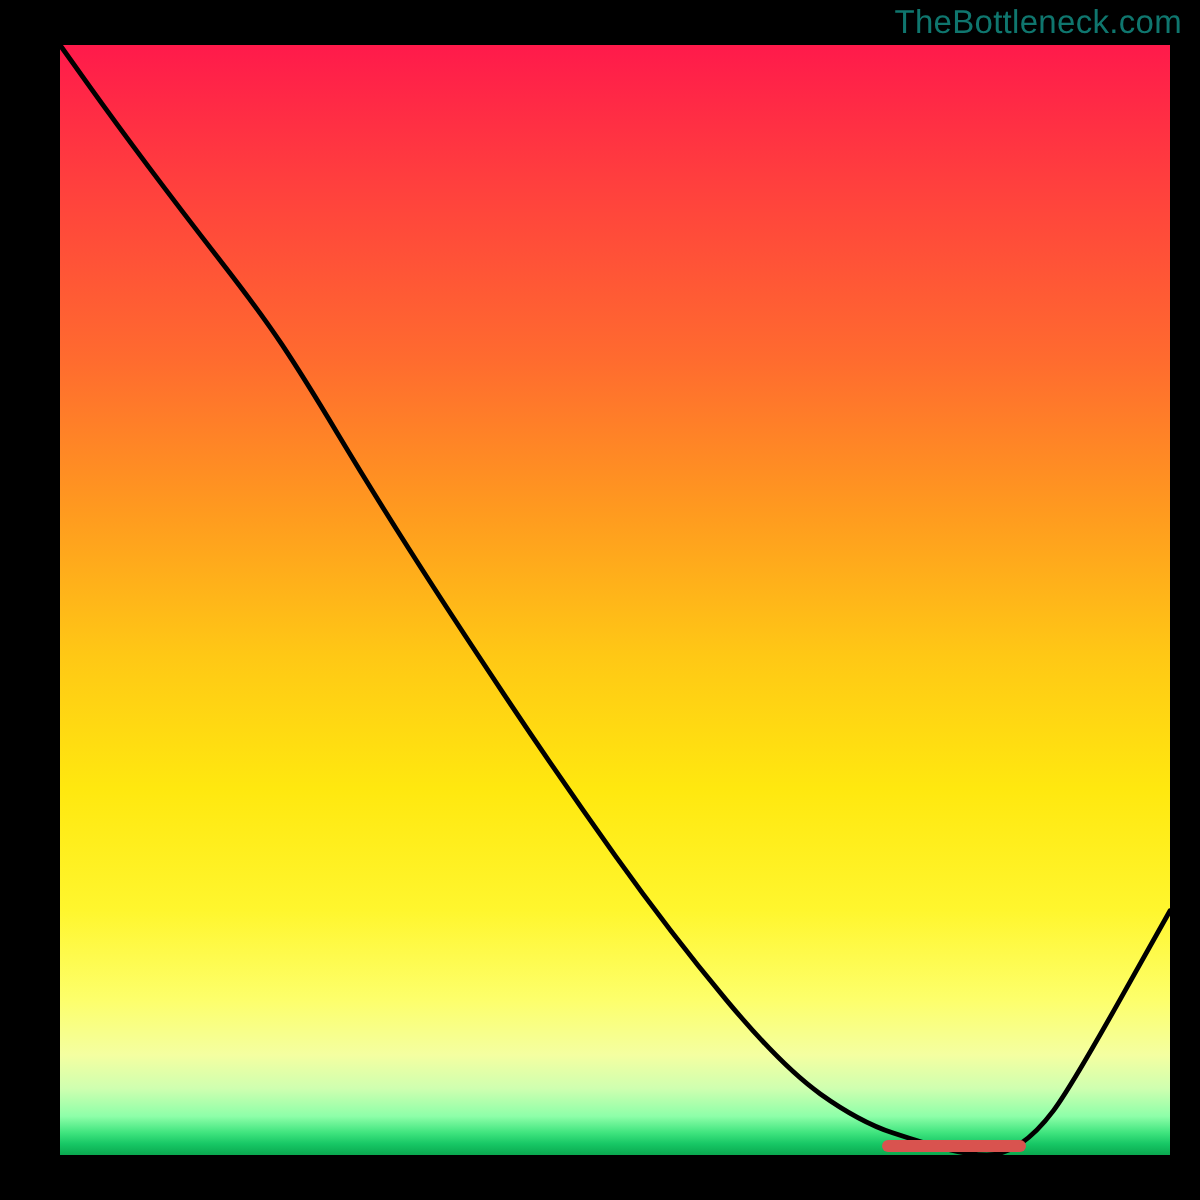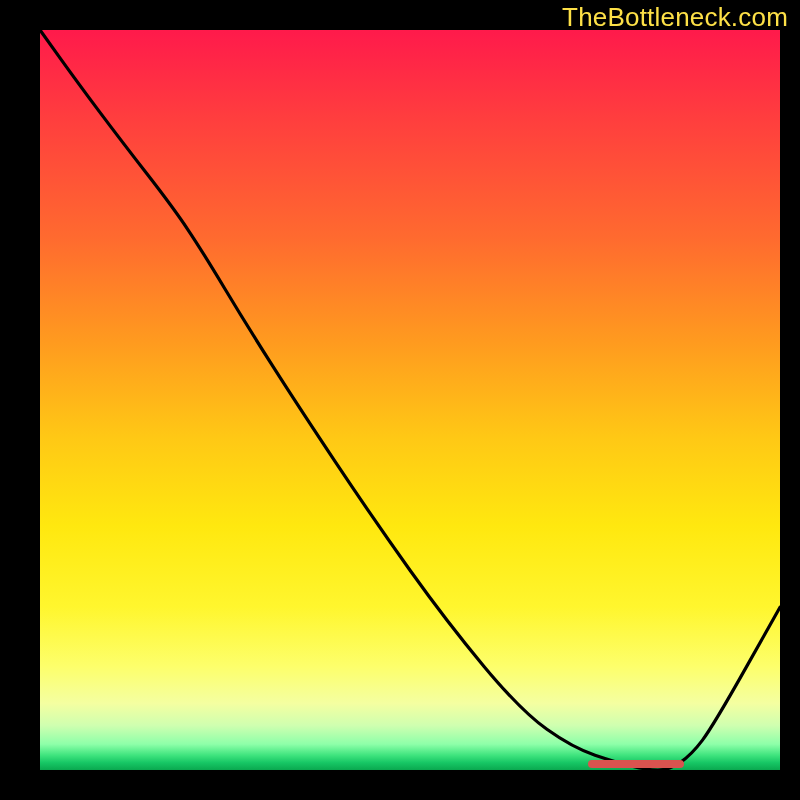--- a/index.html
+++ b/index.html
@@ -14,22 +14,22 @@
   .frame {
     position: relative;
     width: 800px;
     height: 800px;
     background: #000;
   }
   .attribution {
     position: absolute;
     top: 2px;
     right: 12px;
-    color: #fde047;
-    font-size: 26px;
+    color: #0f766e;
+    font-size: 22px;
     font-weight: 500;
     letter-spacing: 0.2px;
   }
   .plot-area {
     position: absolute;
     left: 40px;
     top: 30px;
     width: 740px;
     height: 740px;
   }

